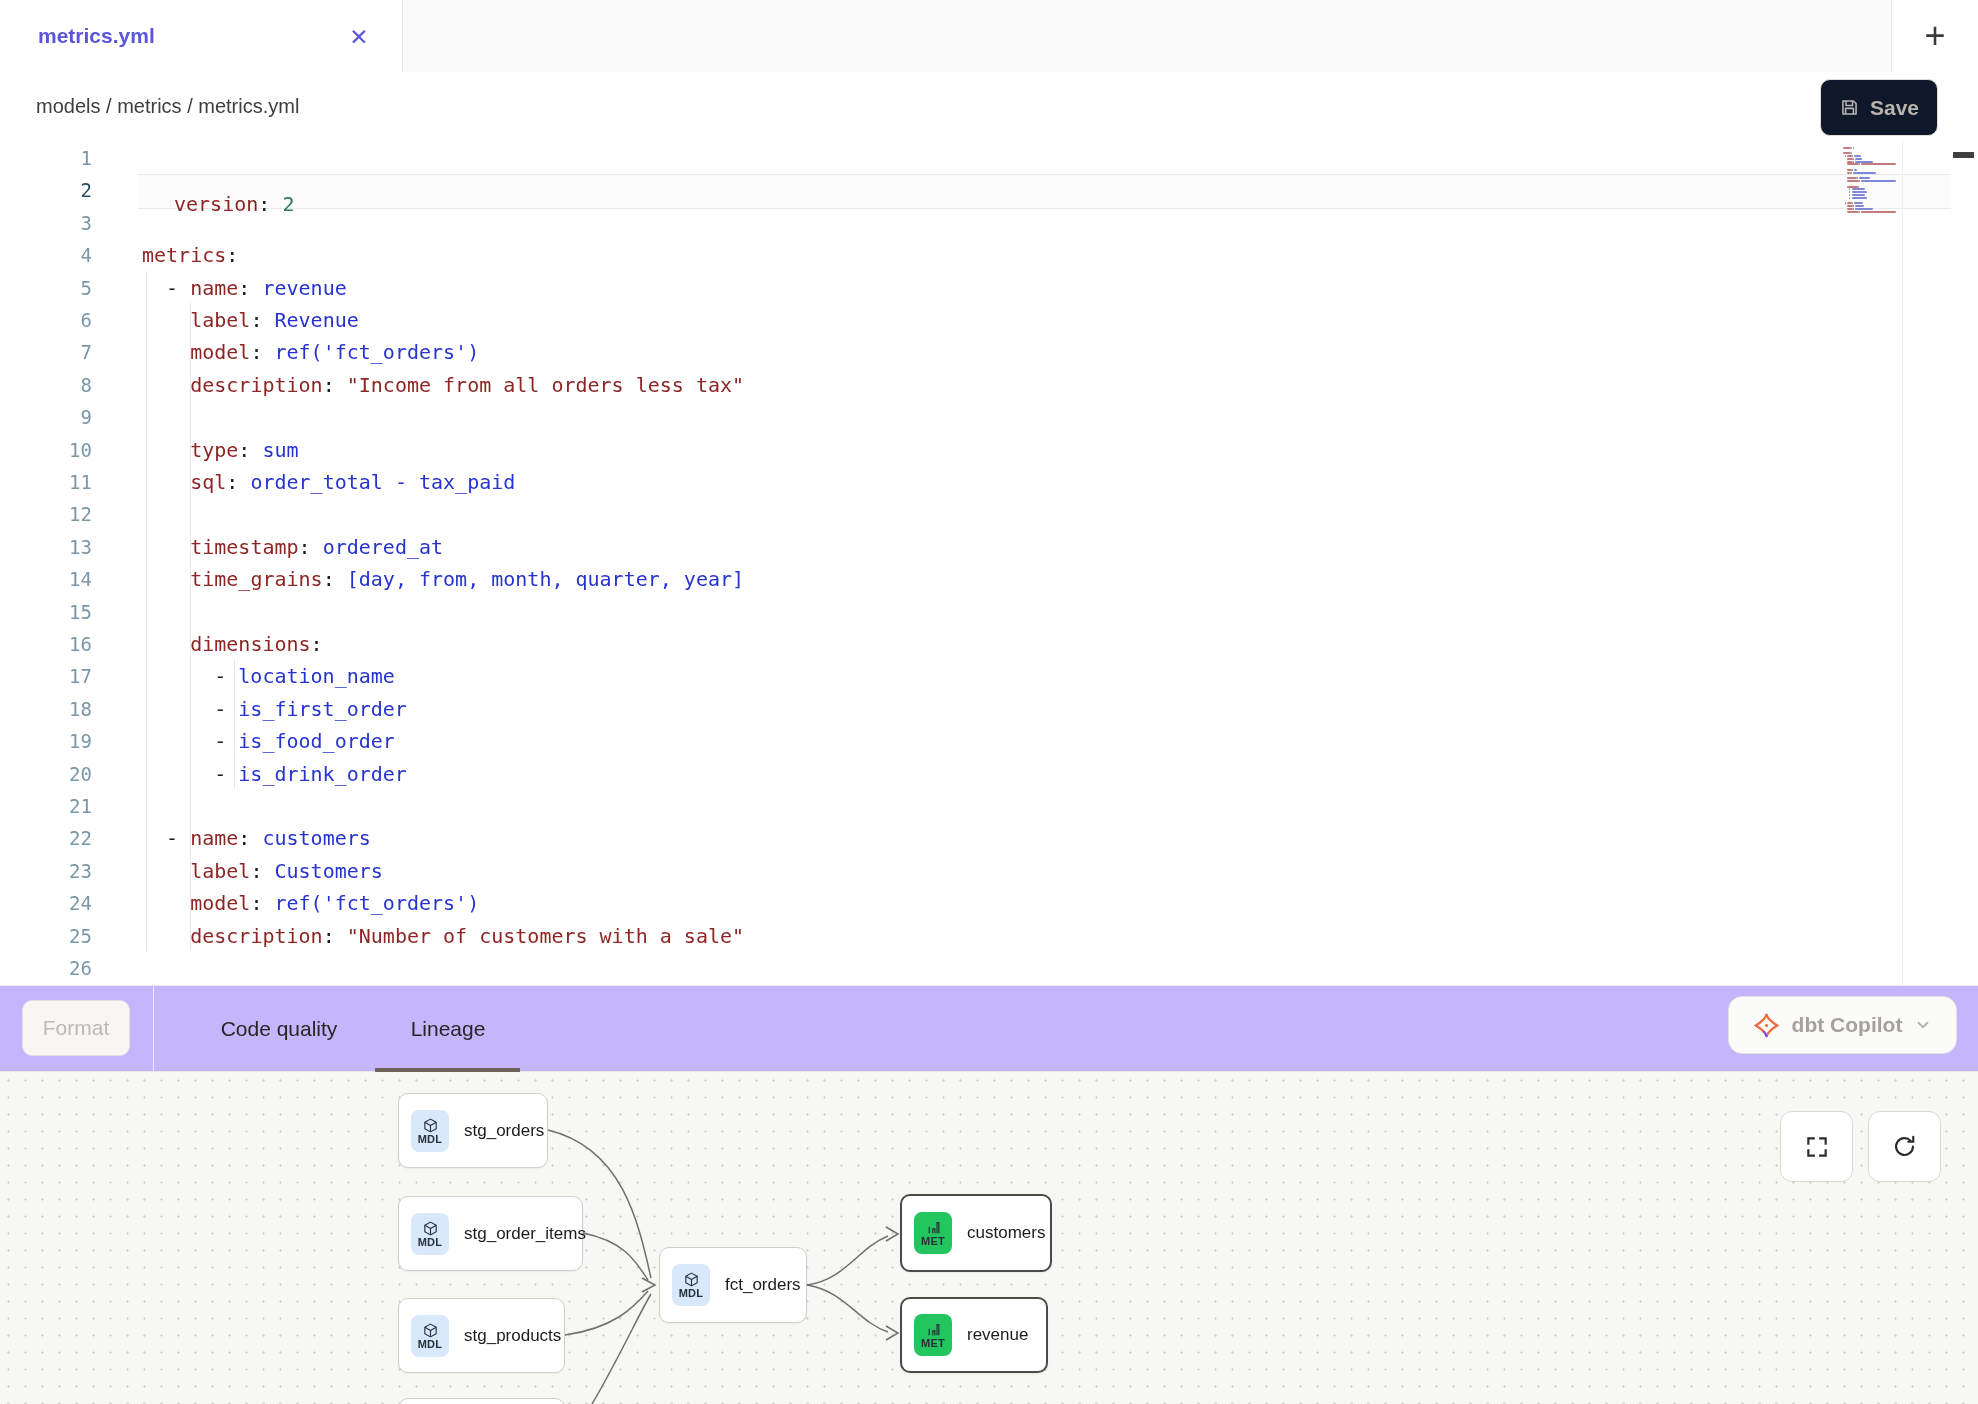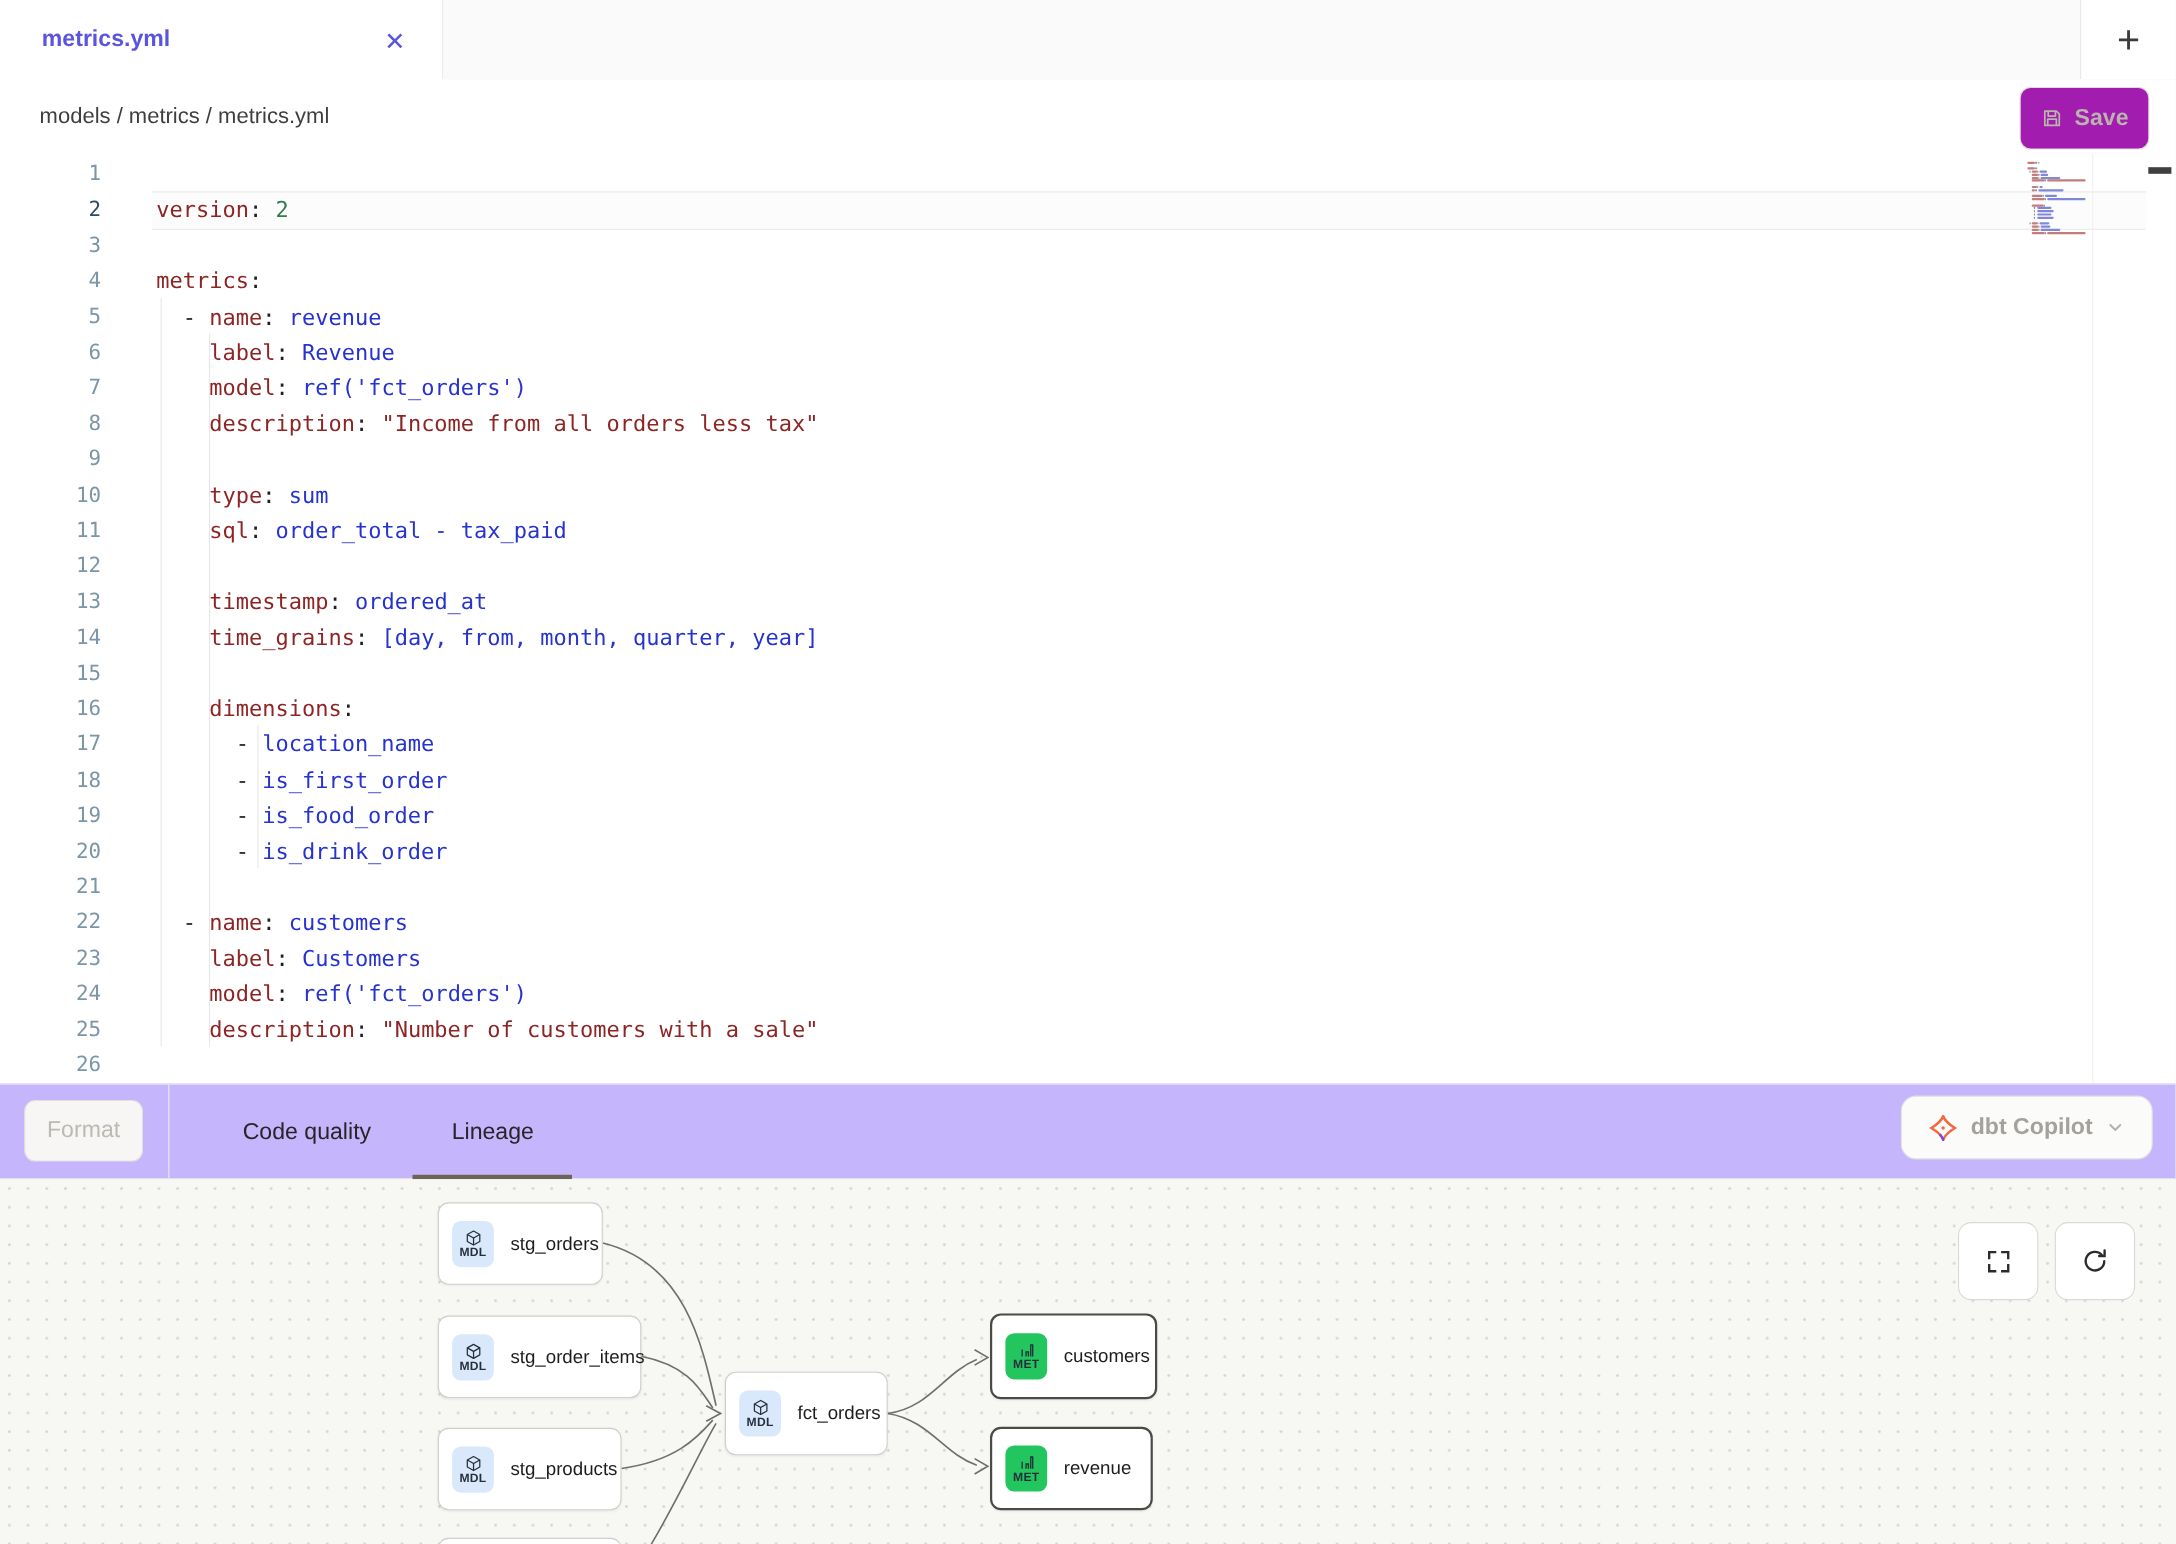--- a/index.html
+++ b/index.html
@@ -17,22 +17,22 @@
               border-bottom:1px solid #e7e7e7;}
   .plus-cell{position:absolute;right:0;top:0;width:86px;height:72px;background:#fff;
              border-left:1px solid #e7e7e7;border-bottom:1px solid #e7e7e7;
              display:flex;align-items:center;justify-content:center;}
   .plus-btn{border:none;background:none;font-size:36px;font-weight:300;color:#3a3a3a;cursor:pointer;line-height:1;padding:0 10px;}
 
   
   .crumbrow{position:absolute;top:72px;left:0;width:100%;height:68px;background:#fff;}
   .crumb{position:absolute;left:36px;top:0;height:68px;display:flex;align-items:center;
          font-size:20px;color:#3e3e3e;}
-  .save-btn{position:absolute;top:7px;right:24px;width:118px;height:57px;border:1px solid #e1ddd8;
-            background:#a21caf;border-radius:10px;display:flex;align-items:center;justify-content:center;
+  .save-btn{position:absolute;top:7px;right:40px;width:118px;height:57px;border:1px solid #e1ddd8;
+            background:#0f172a;border-radius:10px;display:flex;align-items:center;justify-content:center;
             gap:10px;color:#b9b4ad;font-size:21px;font-weight:700;cursor:default;}
 
   
   .editor{position:absolute;top:140px;left:0;width:100%;height:845px;background:#fff;}
   .cur-line{position:absolute;left:138px;right:27px;top:34px;height:33px;background:#fcfcfc;
             border-top:1px solid #eaeaea;border-bottom:1px solid #eaeaea;}
   .gutter{position:absolute;left:0;top:0;width:92px;height:100%;}
   .gutter div{position:absolute;right:0;width:92px;text-align:right;
               font-family:"DejaVu Sans Mono",monospace;font-size:19px;line-height:32px;color:#7b96a6;}
   .gutter div.cur{color:#2b4d63;}
@@ -141,21 +141,21 @@
         <div style="top: 618px;">20</div>
         <div style="top: 650px;">21</div>
         <div style="top: 682px;">22</div>
         <div style="top: 715px;">23</div>
         <div style="top: 747px;">24</div>
         <div style="top: 780px;">25</div>
         <div style="top: 812px;">26</div>
       </div>
     <div class="codearea" id="codearea">
         <div class="cl" style="top: 2px;"></div>
-        <div class="cl" style="top: 34px;"><span class="tk-key">version</span><span class="tk-p">: </span><span class="tk-num">2</span></div>
+        <div class="cl" style="top: 48px; margin-left: 32px;"><span class="tk-key">version</span><span class="tk-p">: </span><span class="tk-num">2</span></div>
         <div class="cl" style="top: 67px;"></div>
         <div class="cl" style="top: 99px;"><span class="tk-key">metrics</span><span class="tk-p">:</span></div>
         <div class="cl" style="top: 132px;"><span class="tk-p">  - </span><span class="tk-key">name</span><span class="tk-p">: </span><span class="tk-val">revenue</span></div>
         <div class="cl" style="top: 164px;"><span class="tk-p">    </span><span class="tk-key">label</span><span class="tk-p">: </span><span class="tk-val">Revenue</span></div>
         <div class="cl" style="top: 196px;"><span class="tk-p">    </span><span class="tk-key">model</span><span class="tk-p">: </span><span class="tk-val">ref('fct_orders')</span></div>
         <div class="cl" style="top: 229px;"><span class="tk-p">    </span><span class="tk-key">description</span><span class="tk-p">: </span><span class="tk-str">"Income from all orders less tax"</span></div>
         <div class="cl" style="top: 261px;"></div>
         <div class="cl" style="top: 294px;"><span class="tk-p">    </span><span class="tk-key">type</span><span class="tk-p">: </span><span class="tk-val">sum</span></div>
         <div class="cl" style="top: 326px;"><span class="tk-p">    </span><span class="tk-key">sql</span><span class="tk-p">: </span><span class="tk-val">order_total - tax_paid</span></div>
         <div class="cl" style="top: 358px;"></div>

